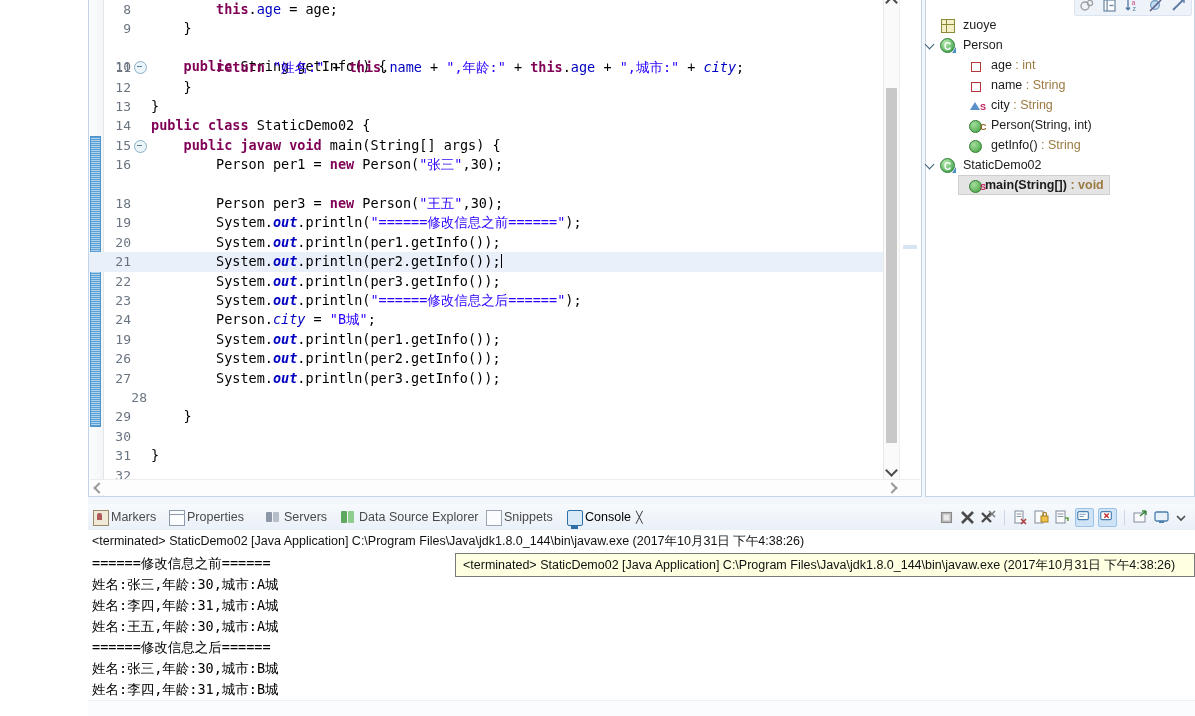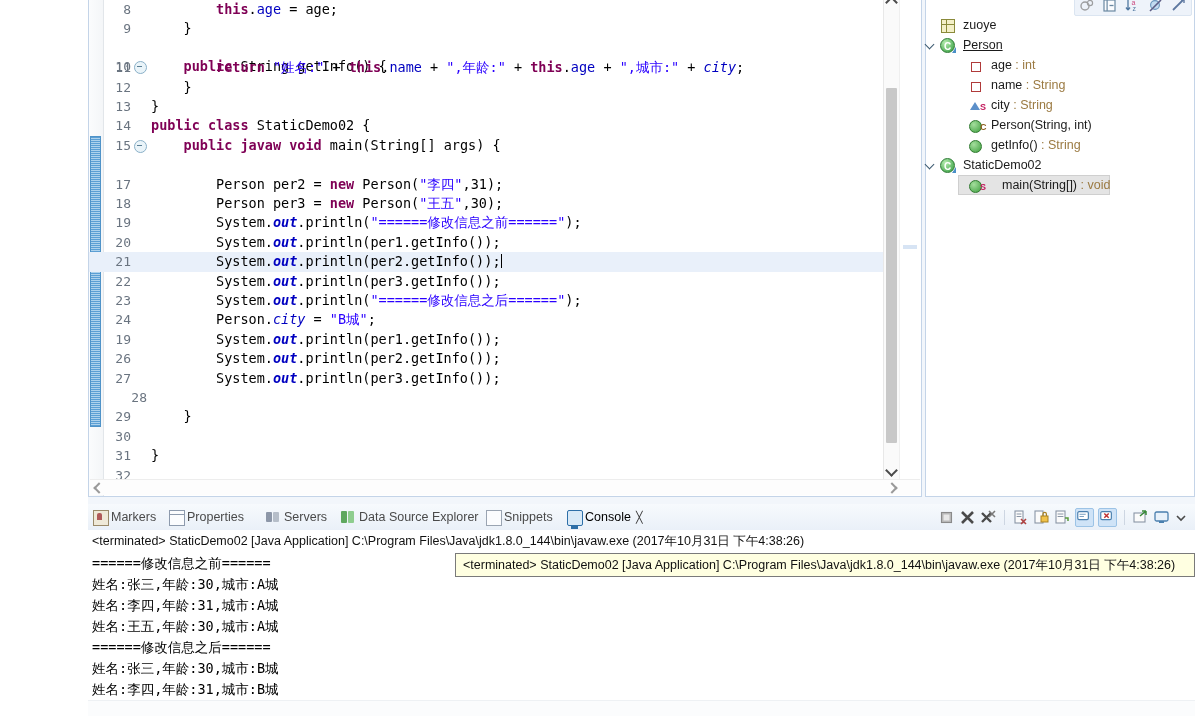--- a/index.html
+++ b/index.html
@@ -205,21 +205,21 @@
 
     <div id="editor-scroll-area">
         <div class="code-line" style="top: 8px; position: absolute; left: 0px; right: 37px;"><span class="ln">8</span><span class="ctext"><span class="pl">        </span><span class="kw">this</span><span class="pl">.</span><span class="fld">age</span><span class="pl"> = age;</span></span></div>
         <div class="code-line" style="top: 27.4px; position: absolute; left: 0px; right: 37px;"><span class="ln">9</span><span class="ctext"><span class="pl">    }</span></span></div>
         <div class="code-line" style="top: 65px; position: absolute; left: 0px; right: 37px;"><span class="ln">10</span><span class="fold"></span><span class="ctext"><span class="pl">    </span><span class="kw">public</span><span class="pl"> </span><span class="pl">String</span><span class="pl"> getInfo() {</span></span></div>
         <div class="code-line" style="top: 66.2px; position: absolute; left: 0px; right: 37px;"><span class="ln">11</span><span class="ctext"><span class="pl">        </span><span class="kw">return</span><span class="pl"> </span><span class="str">"姓名:"</span><span class="pl"> + </span><span class="kw">this</span><span class="pl">.</span><span class="fld">name</span><span class="pl"> + </span><span class="str">",年龄:"</span><span class="pl"> + </span><span class="kw">this</span><span class="pl">.</span><span class="fld">age</span><span class="pl"> + </span><span class="str">",城市:"</span><span class="pl"> + </span><span class="sfld">city</span><span class="pl">;</span></span></div>
         <div class="code-line" style="top: 85.6px; position: absolute; left: 0px; right: 37px;"><span class="ln">12</span><span class="ctext"><span class="pl">    }</span></span></div>
         <div class="code-line" style="top: 105px; position: absolute; left: 0px; right: 37px;"><span class="ln">13</span><span class="ctext"><span class="pl">}</span></span></div>
         <div class="code-line" style="top: 124.4px; position: absolute; left: 0px; right: 37px;"><span class="ln">14</span><span class="ctext"><span class="kw">public</span><span class="pl"> </span><span class="kw">class</span><span class="pl"> StaticDemo02 {</span></span></div>
         <div class="code-line" style="top: 143.8px; position: absolute; left: 0px; right: 37px;"><span class="ln">15</span><span class="fold"></span><span class="ctext"><span class="pl">    </span><span class="kw">public</span><span class="pl"> </span><span class="kw">javaw</span><span class="pl"> </span><span class="kw">void</span><span class="pl"> main(String[] args) {</span></span></div>
-        <div class="code-line" style="top: 182.6px; position: absolute; left: 0px; right: 37px;"><span class="ln">17</span><span class="ctext"><span class="pl">        Person per2 = </span><span class="kw">new</span><span class="pl"> Person(</span><span class="str">"李四"</span><span class="pl">,31);</span></span></div>
+        <div class="code-line" style="top: 163.2px; position: absolute; left: 0px; right: 37px;"><span class="ln">16</span><span class="ctext"><span class="pl">        Person per1 = </span><span class="kw">new</span><span class="pl"> Person(</span><span class="str">"张三"</span><span class="pl">,30);</span></span></div>
         <div class="code-line" style="top: 202px; position: absolute; left: 0px; right: 37px;"><span class="ln">18</span><span class="ctext"><span class="pl">        Person per3 = </span><span class="kw">new</span><span class="pl"> Person(</span><span class="str">"王五"</span><span class="pl">,30);</span></span></div>
         <div class="code-line" style="top: 221.4px; position: absolute; left: 0px; right: 37px;"><span class="ln">19</span><span class="ctext"><span class="pl">        System.</span><span class="sfld-b">out</span><span class="pl">.println(</span><span class="str">"======修改信息之前======"</span><span class="pl">);</span></span></div>
         <div class="code-line" style="top: 240.8px; position: absolute; left: 0px; right: 37px;"><span class="ln">20</span><span class="ctext"><span class="pl">        System.</span><span class="sfld-b">out</span><span class="pl">.println(per1.getInfo());</span></span></div>
         <div class="code-line hl" style="top: 260.2px; position: absolute; left: 0px; right: 37px;"><span class="ln">21</span><span class="ctext"><span class="pl">        System.</span><span class="sfld-b">out</span><span class="pl">.println(per2.getInfo());</span><span class="cursor"></span></span></div>
         <div class="code-line" style="top: 279.6px; position: absolute; left: 0px; right: 37px;"><span class="ln">22</span><span class="ctext"><span class="pl">        System.</span><span class="sfld-b">out</span><span class="pl">.println(per3.getInfo());</span></span></div>
         <div class="code-line" style="top: 299px; position: absolute; left: 0px; right: 37px;"><span class="ln">23</span><span class="ctext"><span class="pl">        System.</span><span class="sfld-b">out</span><span class="pl">.println(</span><span class="str">"======修改信息之后======"</span><span class="pl">);</span></span></div>
         <div class="code-line" style="top: 318.4px; position: absolute; left: 0px; right: 37px;"><span class="ln">24</span><span class="ctext"><span class="pl">        Person.</span><span class="sfld">city</span><span class="pl"> = </span><span class="str">"B城"</span><span class="pl">;</span></span></div>
         <div class="code-line" style="top: 337.8px; position: absolute; left: 0px; right: 37px;"><span class="ln">19</span><span class="ctext"><span class="pl">        System.</span><span class="sfld-b">out</span><span class="pl">.println(per1.getInfo());</span></span></div>
         <div class="code-line" style="top: 357.2px; position: absolute; left: 0px; right: 37px;"><span class="ln">26</span><span class="ctext"><span class="pl">        System.</span><span class="sfld-b">out</span><span class="pl">.println(per2.getInfo());</span></span></div>
         <div class="code-line" style="top: 376.6px; position: absolute; left: 0px; right: 37px;"><span class="ln">27</span><span class="ctext"><span class="pl">        System.</span><span class="sfld-b">out</span><span class="pl">.println(per3.getInfo());</span></span></div>
@@ -296,21 +296,21 @@
           </span>
           <span class="ot-lbl" style="left: 37px; text-align: right;">zuoye</span>
         </div>
         <div class="ot-row">
           <span class="twisty" style="left: 0px;"></span>
           <span class="ot-ico" style="left: 14px;">
             <span class="ic-classC" style="position: absolute; left: 0px; top: 0px;">
               <span class="badge-tri"></span>
             </span>
           </span>
-          <span class="ot-lbl" style="left: 37px; text-decoration: underline;">Person</span>
+          <span class="ot-lbl" style="left: 37px;">Person</span>
         </div>
         <div class="ot-row">
           <span class="ot-ico" style="left: 42px;">
             <span class="ic-redsq" style="position: absolute; left: 3px; top: 4px;"></span>
           </span>
           <span class="ot-lbl" style="left: 65px;">age<span class="ot-type"> : int</span></span>
         </div>
         <div class="ot-row">
           <span class="ot-ico" style="left: 42px;">
             <span class="ic-redsq" style="position: absolute; left: 3px; top: 4px;"></span>
@@ -345,21 +345,21 @@
             </span>
           </span>
           <span class="ot-lbl" style="left: 37px;">StaticDemo02</span>
         </div>
         <div class="ot-row">
           <span class="ot-sel" style="left: 32px; right: auto; width: 152px;"></span>
           <span class="ot-ico" style="left: 42px;">
             <span class="ic-greenball" style="position: absolute; left: 1px; top: 2px;"></span>
             <span class="mod-s" style="left: 12px;">S</span>
           </span>
-          <span class="ot-lbl" style="left: 76px;">main(String[])<span class="ot-type"> : void</span></span>
+          <span class="ot-lbl" style="left: 59px; font-weight: bold;">main(String[])<span class="ot-type"> : void</span></span>
         </div>
       </div>
   </div>
 
   <div id="bottom-panel">
     <div id="tabbar">
         <div class="tab" style="left: 4px;"><span class="ti ti-markers"></span><span>Markers</span></div>
         <div class="tab" style="left: 80px;"><span class="ti ti-props"></span><span>Properties</span></div>
         <div class="tab" style="left: 177px;"><span class="ti ti-servers"></span><span>Servers</span></div>
         <div class="tab" style="left: 252px;"><span class="ti ti-dse"></span><span>Data Source Explorer</span></div>

